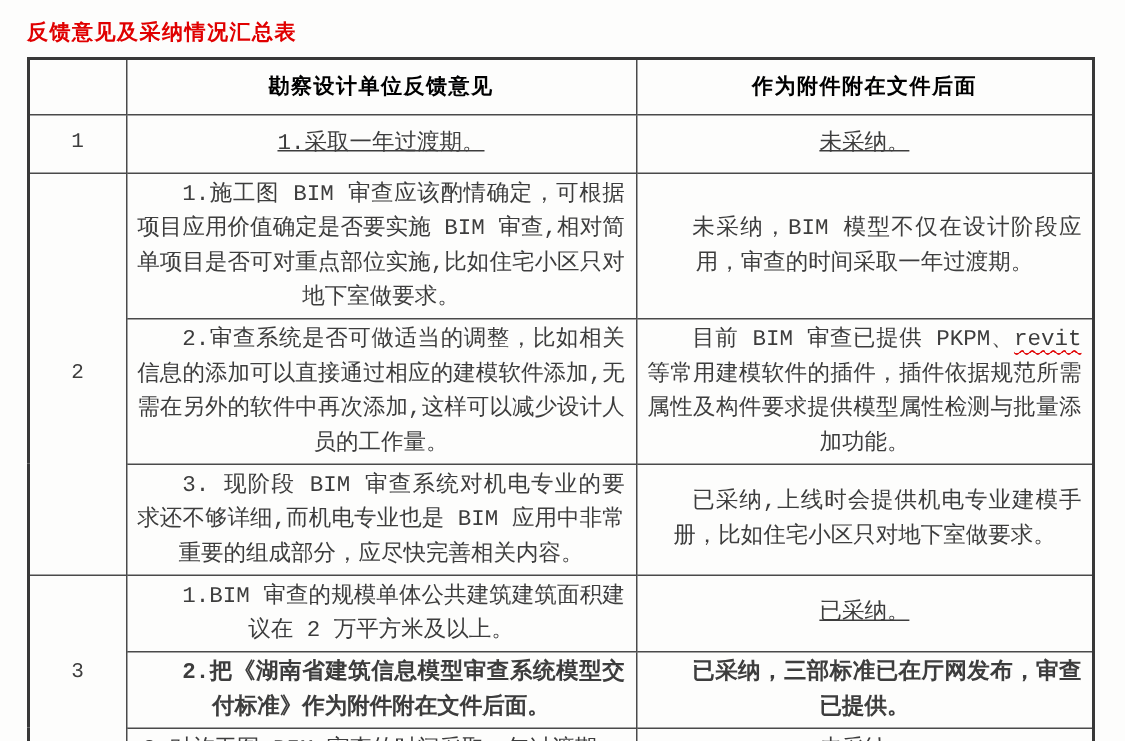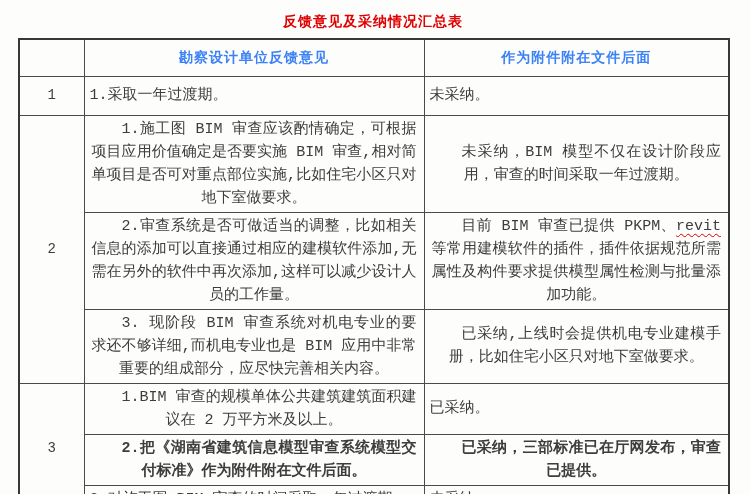--- a/index.html
+++ b/index.html
@@ -7,42 +7,41 @@
     padding: 0;
     width: 750px;
     height: 494px;
     overflow: hidden;
     background: #fdfdfc;
     font-family: "Liberation Sans", sans-serif;
   }
   .page-title {
     margin: 13px 0 0 18px;
     width: 710px;
-    text-align: center;
     color: #e00000;
     font-weight: bold;
     font-size: 14px;
     line-height: 17px;
     letter-spacing: 1px;
     font-family: "Liberation Sans", sans-serif;
   }
   table.summary {
     margin: 8px 0 0 18px;
     width: 710px;
     table-layout: fixed;
     border-collapse: collapse;
     border: 2px solid #383838;
   }
   .summary th, .summary td {
     border: 1px solid #4a4a4a;
     vertical-align: middle;
     overflow: hidden;
   }
   .summary th {
-    color: #3b82f6;
+    color: #000000;
     font-weight: bold;
     font-size: 14px;
     letter-spacing: 1px;
     font-family: Liberation Sans, sans-serif;
     text-align: center;
     padding: 0 4px;
   }
   .summary td {
     color: #3d3d3d;
     font-size: 15px;
@@ -53,22 +52,23 @@
     text-align: center;
     font-size: 14px;
   }
   td.para {
     text-align: justify;
     text-align-last: center;
     text-indent: 2em;
     padding: 2px 7px;
   }
   td.center {
-    text-align: left;
+    text-align: center;
     padding: 2px 5px;
+    text-decoration: underline;
   }
   .squiggle {
     text-decoration: underline;
     text-decoration-style: wavy;
     text-decoration-color: #e00000;
     text-decoration-thickness: 1px;
     text-underline-offset: 3px;
   }
   tr.h-hdr  { height: 37px; }
   tr.h-r1   { height: 39px; }

